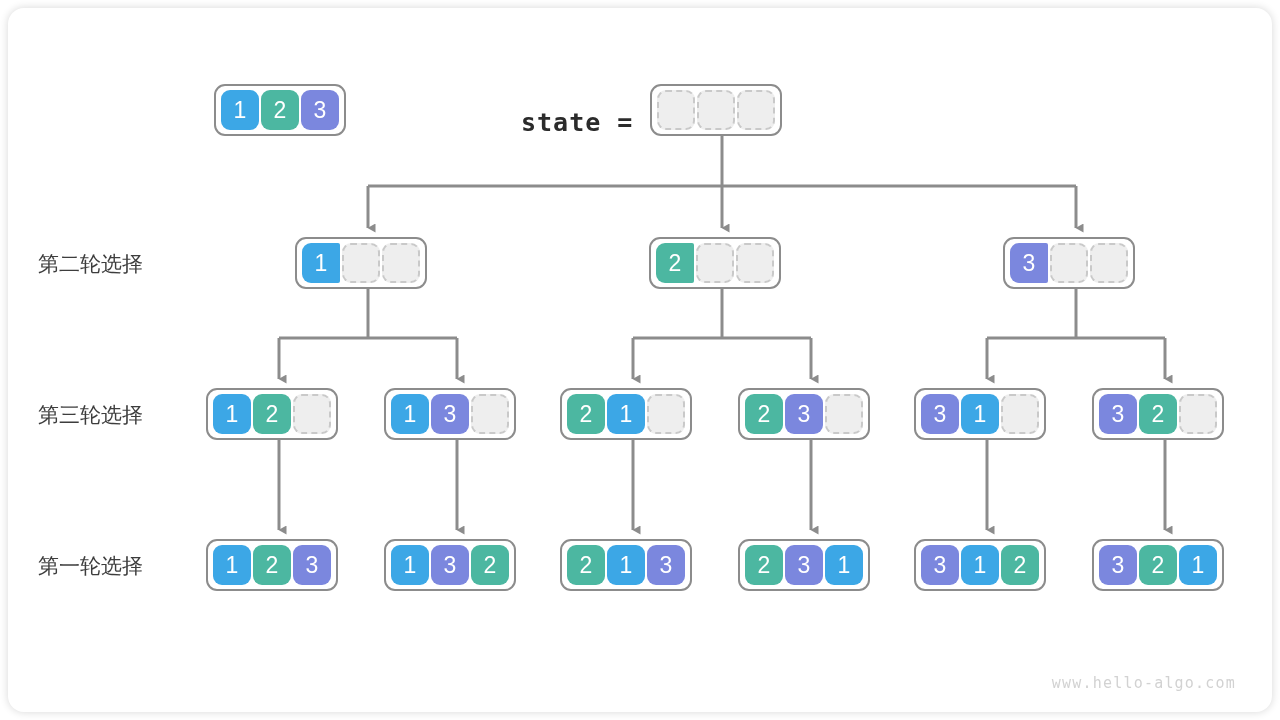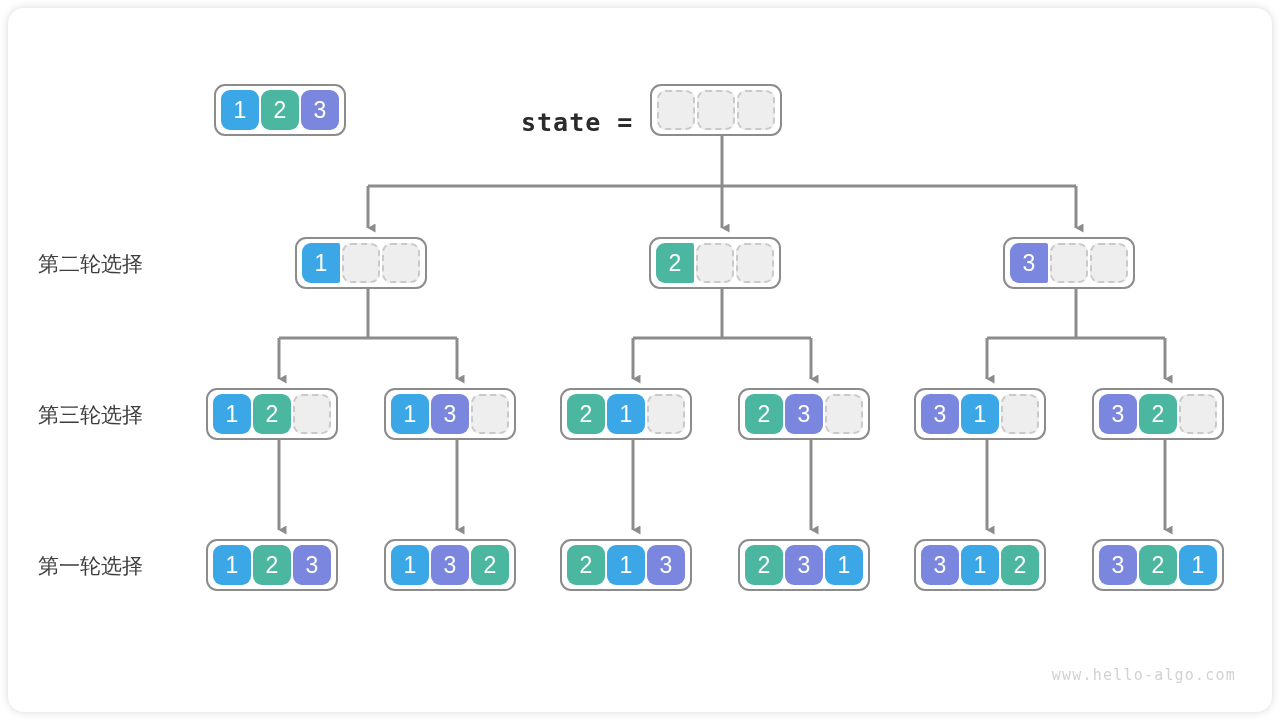--- a/index.html
+++ b/index.html
@@ -47,21 +47,21 @@
   .row-label {
     position: absolute;
     font-family: "Liberation Sans", sans-serif;
     font-size: 21px;
     color: #3d3d3d;
     white-space: nowrap;
   }
   .watermark {
     position: absolute;
     right: 44px;
-    bottom: 36px;
+    bottom: 28px;
     font-family: "DejaVu Sans Mono", "Liberation Mono", monospace;
     font-size: 15px;
     color: #d2d2d2;
     letter-spacing: 1.2px;
     white-space: nowrap;
   }
 
   
   .arr {
     position: absolute;

